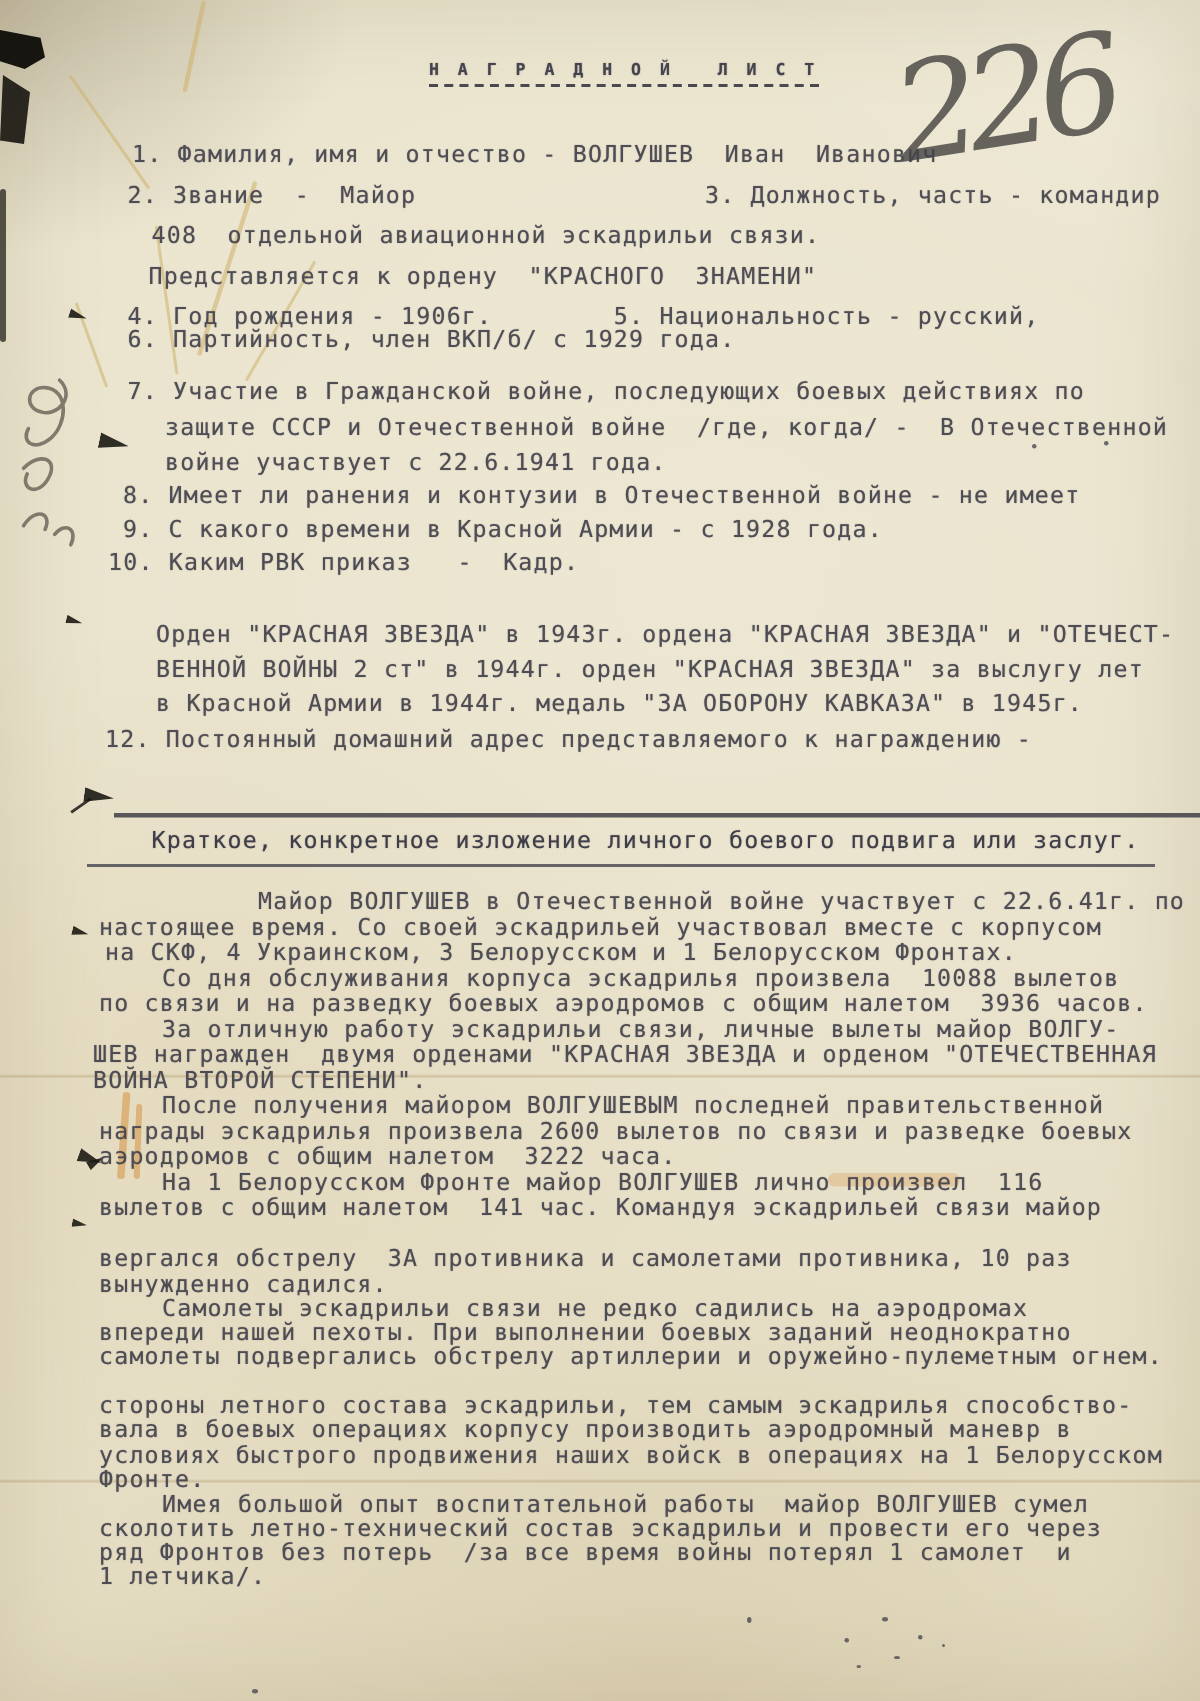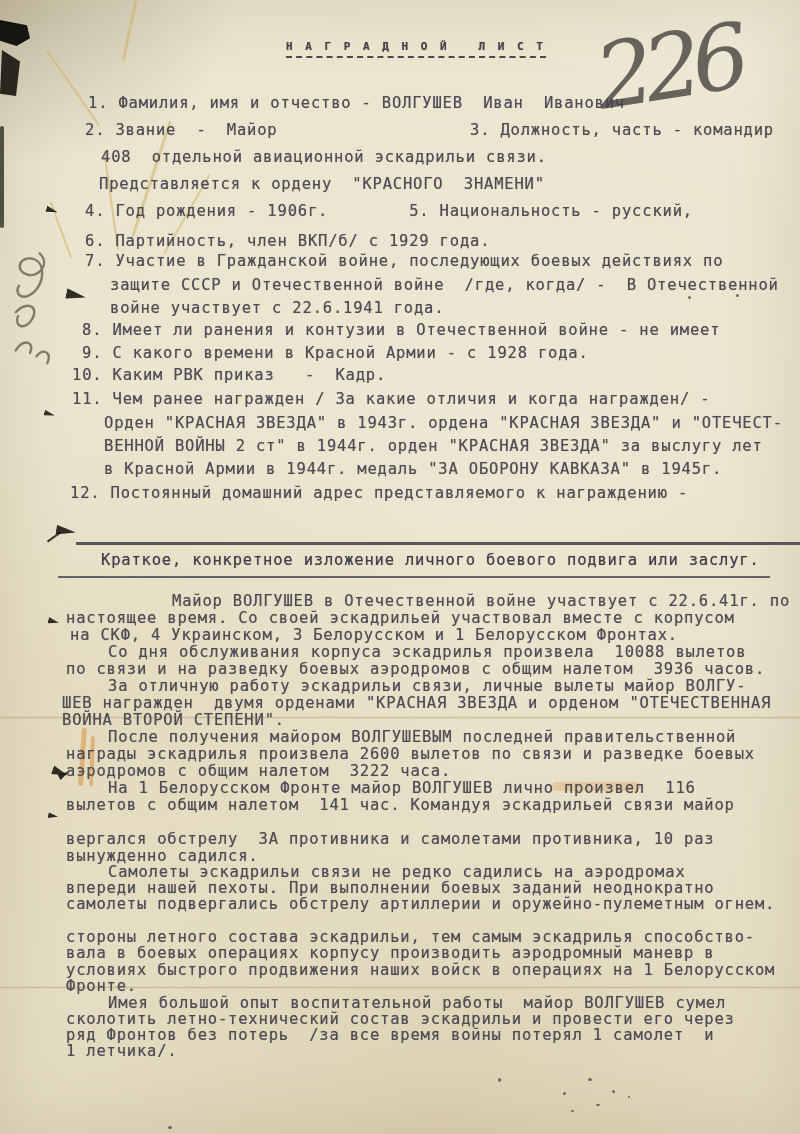--- a/index.html
+++ b/index.html
@@ -78,28 +78,27 @@
   <div class="om" style="left:552px;top:782px;width:88px;height:9px;opacity:.55;border-radius:5px"></div>
 
   <div class="title">Н А Г Р А Д Н О Й   Л И С Т</div>
   <div class="handnum">226</div>
 
   <div class="tl" style="left:88px;top:94px">1. Фамилия, имя и отчество - ВОЛГУШЕВ  Иван  Иванович</div>
   <div class="tl" style="left:85px;top:121px">2. Звание  -  Майор                   3. Должность, часть - командир</div>
   <div class="tl" style="left:101px;top:148px">408  отдельной авиационной эскадрильи связи.</div>
   <div class="tl" style="left:99px;top:175px">Представляется к ордену  "КРАСНОГО  ЗНАМЕНИ"</div>
   <div class="tl" style="left:85px;top:202px">4. Год рождения - 1906г.        5. Национальность - русский,</div>
-  <div class="tl" style="left:85px;top:232px">6. Партийность, член ВКП/б/ с 1929 года.</div>
+  <div class="tl" style="left:85px;top:217px">6. Партийность, член ВКП/б/ с 1929 года.</div>
   <div class="tl" style="left:85px;top:252px">7. Участие в Гражданской войне, последующих боевых действиях по</div>
   <div class="tl" style="left:110px;top:276px">защите СССР и Отечественной войне  /где, когда/ -  В Отечественной</div>
   <div class="tl" style="left:110px;top:299px">войне участвует с 22.6.1941 года.</div>
   <div class="tl" style="left:82px;top:321px">8. Имеет ли ранения и контузии в Отечественной войне - не имеет</div>
   <div class="tl" style="left:82px;top:344px">9. С какого времени в Красной Армии - с 1928 года.</div>
   <div class="tl" style="left:72px;top:366px">10. Каким РВК приказ   -  Кадр.</div>
-  <div class="tl" style="left:72px;top:390px">11. Чем ранее награжден / За какие отличия и когда награжден/ -</div>
   <div class="tl" style="left:104px;top:414px">Орден "КРАСНАЯ ЗВЕЗДА" в 1943г. ордена "КРАСНАЯ ЗВЕЗДА" и "ОТЕЧЕСТ-</div>
   <div class="tl" style="left:104px;top:437px">ВЕННОЙ ВОЙНЫ 2 ст" в 1944г. орден "КРАСНАЯ ЗВЕЗДА" за выслугу лет</div>
   <div class="tl" style="left:104px;top:460px">в Красной Армии в 1944г. медаль "ЗА ОБОРОНУ КАВКАЗА" в 1945г.</div>
   <div class="tl" style="left:70px;top:484px">12. Постоянный домашний адрес представляемого к награждению -</div>
 
   <div class="sec-rule"></div>
   <div class="sec-head">Краткое, конкретное изложение личного боевого подвига или заслуг.</div>
   <div class="sec-underline"></div>
 
   <div class="tl" style="left:172px;top:592px">Майор ВОЛГУШЕВ в Отечественной войне участвует с 22.6.41г. по</div>

